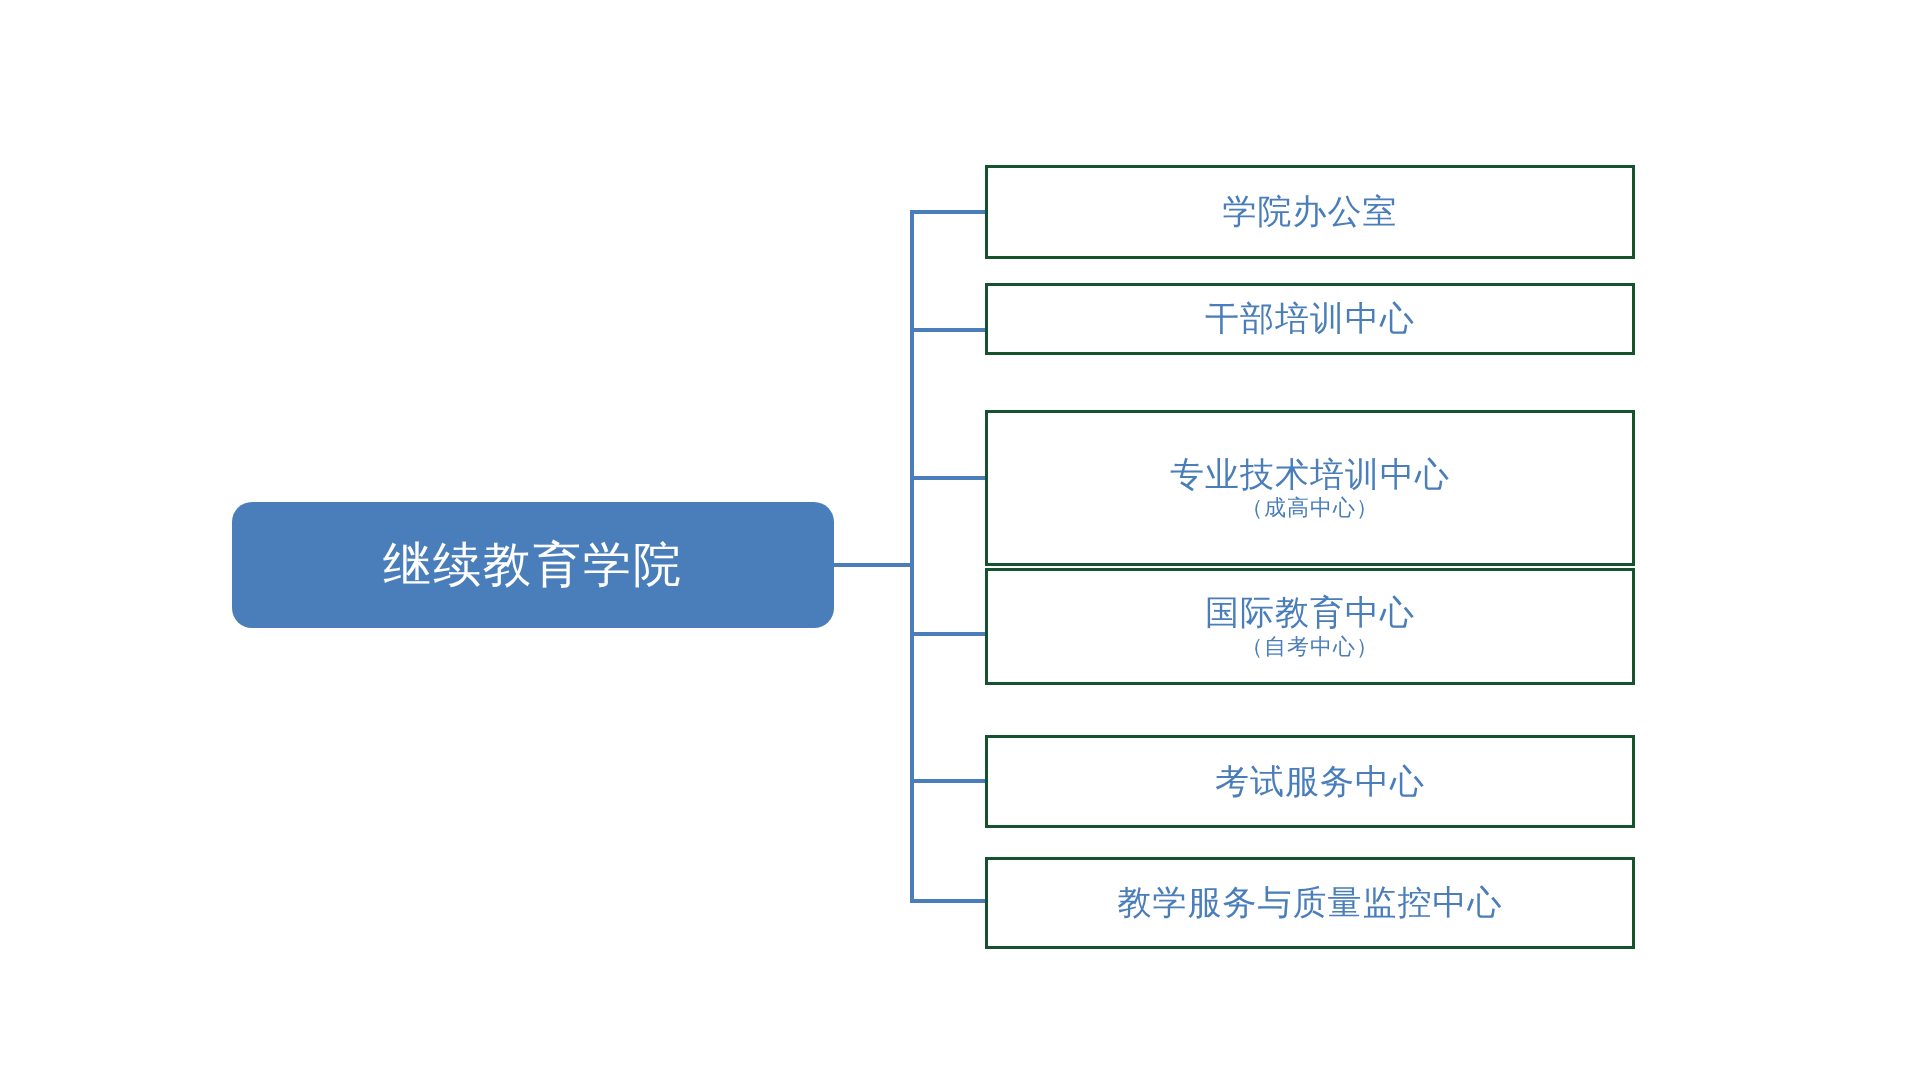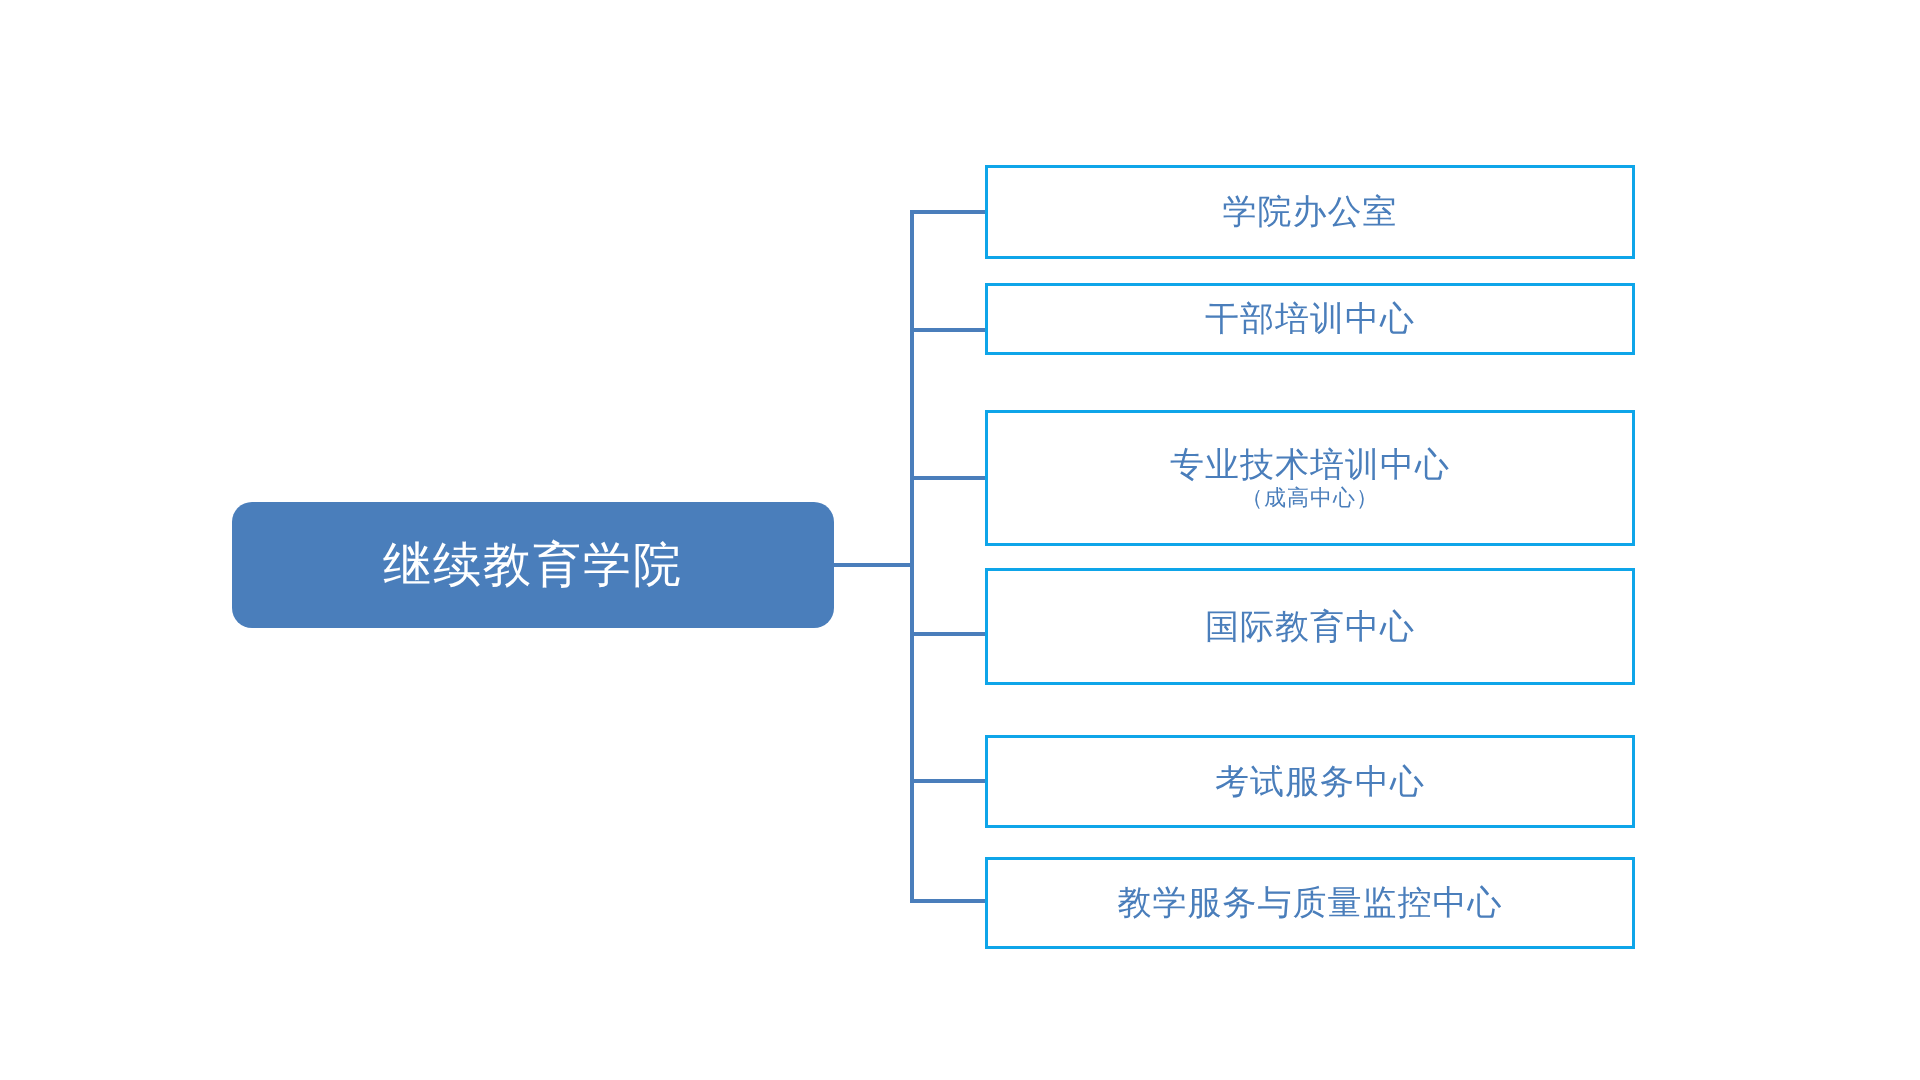--- a/index.html
+++ b/index.html
@@ -42,21 +42,21 @@
     letter-spacing: 2px;
     white-space: nowrap;
     text-align: center;
   }
 
   
   .child-node {
     position: absolute;
     left: 985px;
     width: 650px;
-    border: 3px solid #0ea5e9;
+    border: 3px solid #14532d;
     background: #ffffff;
     box-sizing: border-box;
     display: flex;
     flex-direction: column;
     align-items: center;
     justify-content: center;
   }
   .child-node .node-label {
     color: #4a7ebb;
     font-size: 34px;
@@ -69,21 +69,21 @@
     color: #4a7ebb;
     font-size: 22px;
     line-height: 1.22;
     text-align: center;
     white-space: nowrap;
     letter-spacing: 1px;
   }
 
   .child-node.n1 { top: 165px; height: 94px; }
   .child-node.n2 { top: 283px; height: 72px; }
-  .child-node.n3 { top: 410px; height: 136px; }
+  .child-node.n3 { top: 410px; height: 156px; }
   .child-node.n4 { top: 568px; height: 117px; }
   .child-node.n5 { top: 735px; height: 93px; padding-left: 20px; }
   .child-node.n6 { top: 857px; height: 92px; }
 
   
   .conn {
     position: absolute;
     background: #4a7ebb;
   }
   
@@ -141,20 +141,21 @@
     <span class="node-label">干部培训中心</span>
   </div>
 
   <div class="child-node n3">
     <span class="node-label">专业技术培训中心</span>
     <span class="node-sublabel">（成高中心）</span>
   </div>
 
   <div class="child-node n4">
     <span class="node-label">国际教育中心</span>
+    <span class="node-sublabel">（自考中心）</span>
   </div>
 
   <div class="child-node n5">
     <span class="node-label">考试服务中心</span>
   </div>
 
   <div class="child-node n6">
     <span class="node-label">教学服务与质量监控中心</span>
   </div>
 

